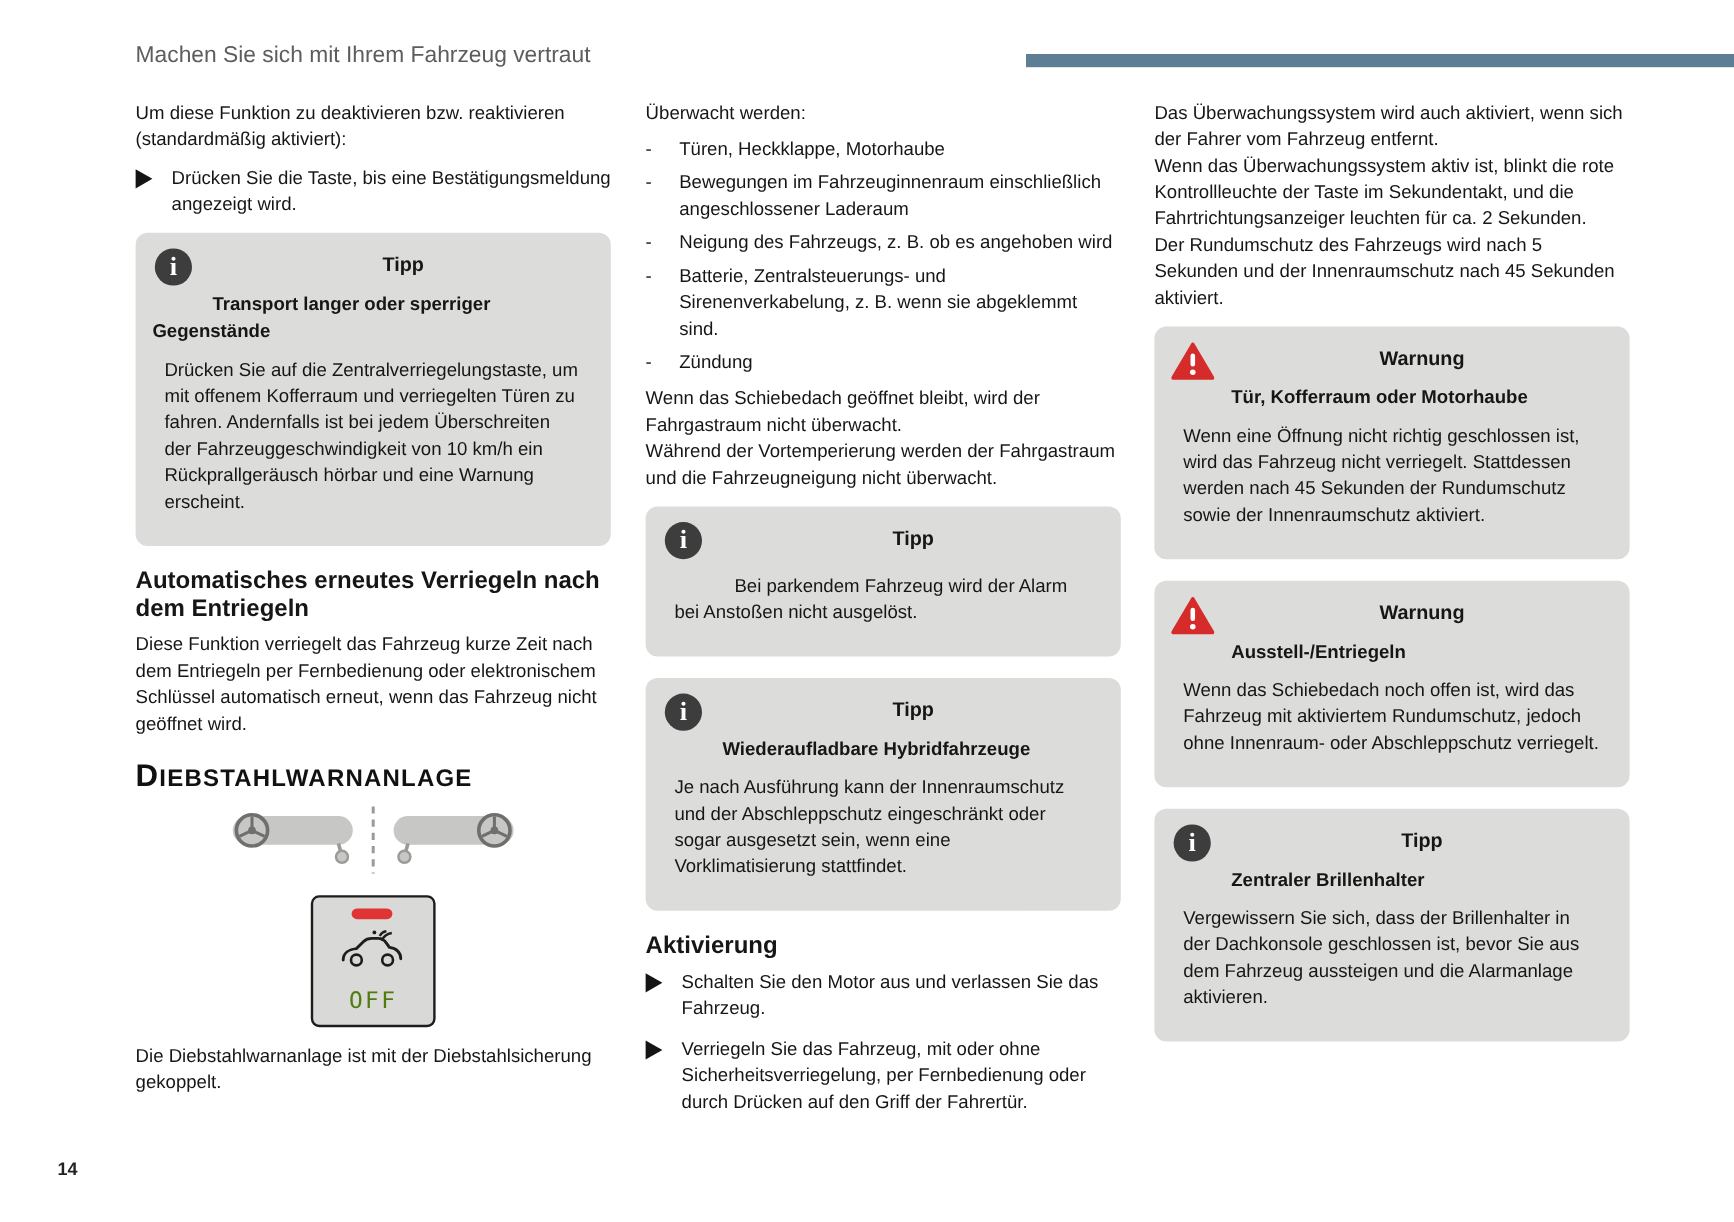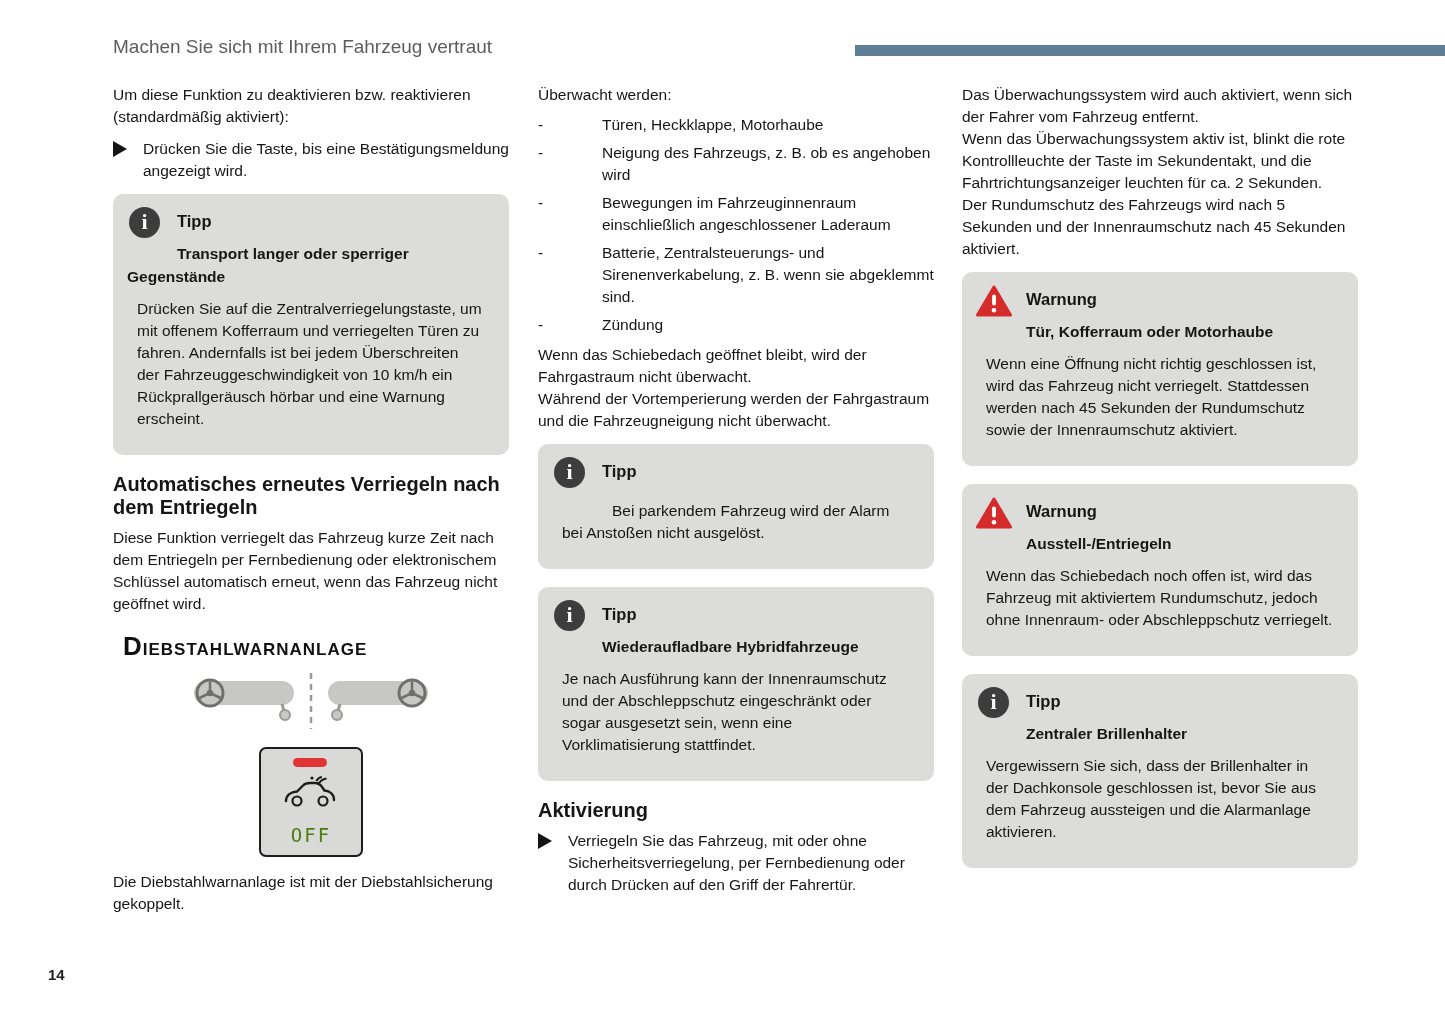--- a/index.html
+++ b/index.html
@@ -25,40 +25,40 @@
 
   
   .abullet { display: flex; margin: 2px 0 12px; }
   .abullet .tri-wrap { flex: 0 0 30px; padding-top: 3px; }
   .tri { display: block; width: 0; height: 0;
          border-left: 14px solid #141414;
          border-top: 8px solid transparent; border-bottom: 8px solid transparent; }
 
   
   .dlist { margin: 0 0 8px; }
-  .ditem { display: flex; margin: 0 0 6px; gap: 36px; }
+  .ditem { display: flex; margin: 0 0 6px; }
   .ditem .dash { flex: 0 0 28px; }
   .ditem .dash::before { content: "-"; }
 
   
   .gbox { background: #dcdcda; border-radius: 10px; padding: 13px 14px 15px; margin: 12px 0 18px; }
-  .box-head { position: relative; min-height: 33px; }
+  .box-head { position: relative; min-height: 33px; text-align: center; }
   .info-icon { position: absolute; left: 2px; top: 0; width: 31px; height: 31px; border-radius: 50%;
                background: #3d3d3d; color: #ffffff;
                font-family: "Liberation Serif", serif; font-weight: bold; font-size: 22px;
                line-height: 30px; text-align: center; }
   .info-icon::before { content: "i"; }
   .warn-icon { position: absolute; left: 0; top: 0; width: 36px; height: 33px; }
   .box-label { display: block; margin-left: 50px; padding-top: 3px; font-weight: bold; font-size: 16.5px; }
   .box-title { font-weight: bold; text-indent: 50px; margin: 2px 0 6px; line-height: 23px; }
   .box-body { margin: 10px; }
   .indent-first { text-indent: 50px; }
 
-  .section-heading { font-size: 17px; font-weight: bold; letter-spacing: 1px;
-                     text-transform: uppercase; margin: 20px 10px 10px; color: #111; }
+  .section-heading { font-size: 20px; font-weight: bold; letter-spacing: 1px;
+                     text-transform: uppercase; margin: 20px 0 10px; color: #111; }
   .section-heading::first-letter { font-size: 26px; }
 
   .mirrors { display: block; margin: 2px auto 14px; }
 
   .off-box { position: relative; width: 100px; height: 106px; margin: 4px auto 14px;
              background: #d9d9d7; border: 2px solid #1d1d1d; border-radius: 7px; }
   .red-pill { position: absolute; left: 32px; top: 9px; width: 34px; height: 9px;
               border-radius: 4.5px; background: #e03434; }
   .car-svg { position: absolute; left: 19px; top: 25px; }
   .off-text { position: absolute; left: 0; right: 0; bottom: 9px; text-align: center;
@@ -139,25 +139,25 @@
 
     <p class="body-p" style="margin-bottom:8px;">Überwacht werden:</p>
 
     <div class="dlist">
       <div class="ditem">
         <span class="dash"></span>
         <span>Türen, Heckklappe, Motorhaube</span>
       </div>
       <div class="ditem">
         <span class="dash"></span>
+        <span>Bewegungen im Fahrzeuginnenraum einschließlich angeschlossener Laderaum</span>
+      </div>
+      <div class="ditem">
+        <span class="dash"></span>
         <span>Neigung des Fahrzeugs, z. B. ob es angehoben wird</span>
-      </div>
-      <div class="ditem">
-        <span class="dash"></span>
-        <span>Bewegungen im Fahrzeuginnenraum einschließlich angeschlossener Laderaum</span>
       </div>
       <div class="ditem">
         <span class="dash"></span>
         <span>Batterie, Zentralsteuerungs- und Sirenenverkabelung, z. B. wenn sie abgeklemmt sind.</span>
       </div>
       <div class="ditem">
         <span class="dash"></span>
         <span>Zündung</span>
       </div>
     </div>
@@ -177,20 +177,26 @@
       <div class="box-head">
         <span class="info-icon"></span>
         <span class="box-label">Tipp</span>
       </div>
       <p class="box-title">Wiederaufladbare Hybridfahrzeuge</p>
       <p class="box-body">Je nach Ausführung kann der Innenraumschutz und der Abschleppschutz eingeschränkt oder sogar ausgesetzt sein, wenn eine Vorklimatisierung stattfindet.</p>
     </div>
 
     <h3 class="subhead">Aktivierung</h3>
 
+    <div class="abullet">
+      <span class="tri-wrap">
+          <span class="tri"></span>
+        </span>
+      <span>Schalten Sie den Motor aus und verlassen Sie das Fahrzeug.</span>
+    </div>
     <div class="abullet">
       <span class="tri-wrap">
           <span class="tri"></span>
         </span>
       <span>Verriegeln Sie das Fahrzeug, mit oder ohne Sicherheitsverriegelung, per Fernbedienung oder durch Drücken auf den Griff der Fahrertür.</span>
     </div>
   </div>
 
   <div class="col col-3">
 

